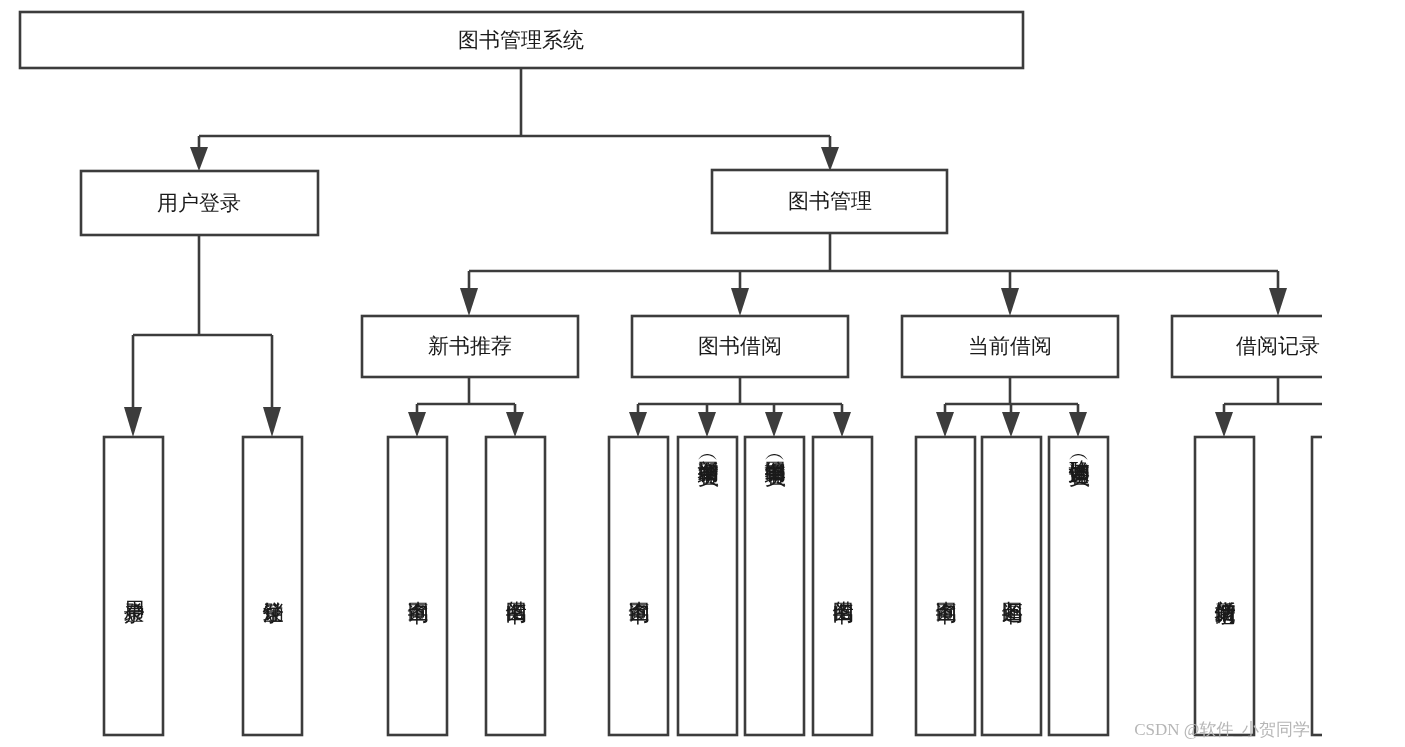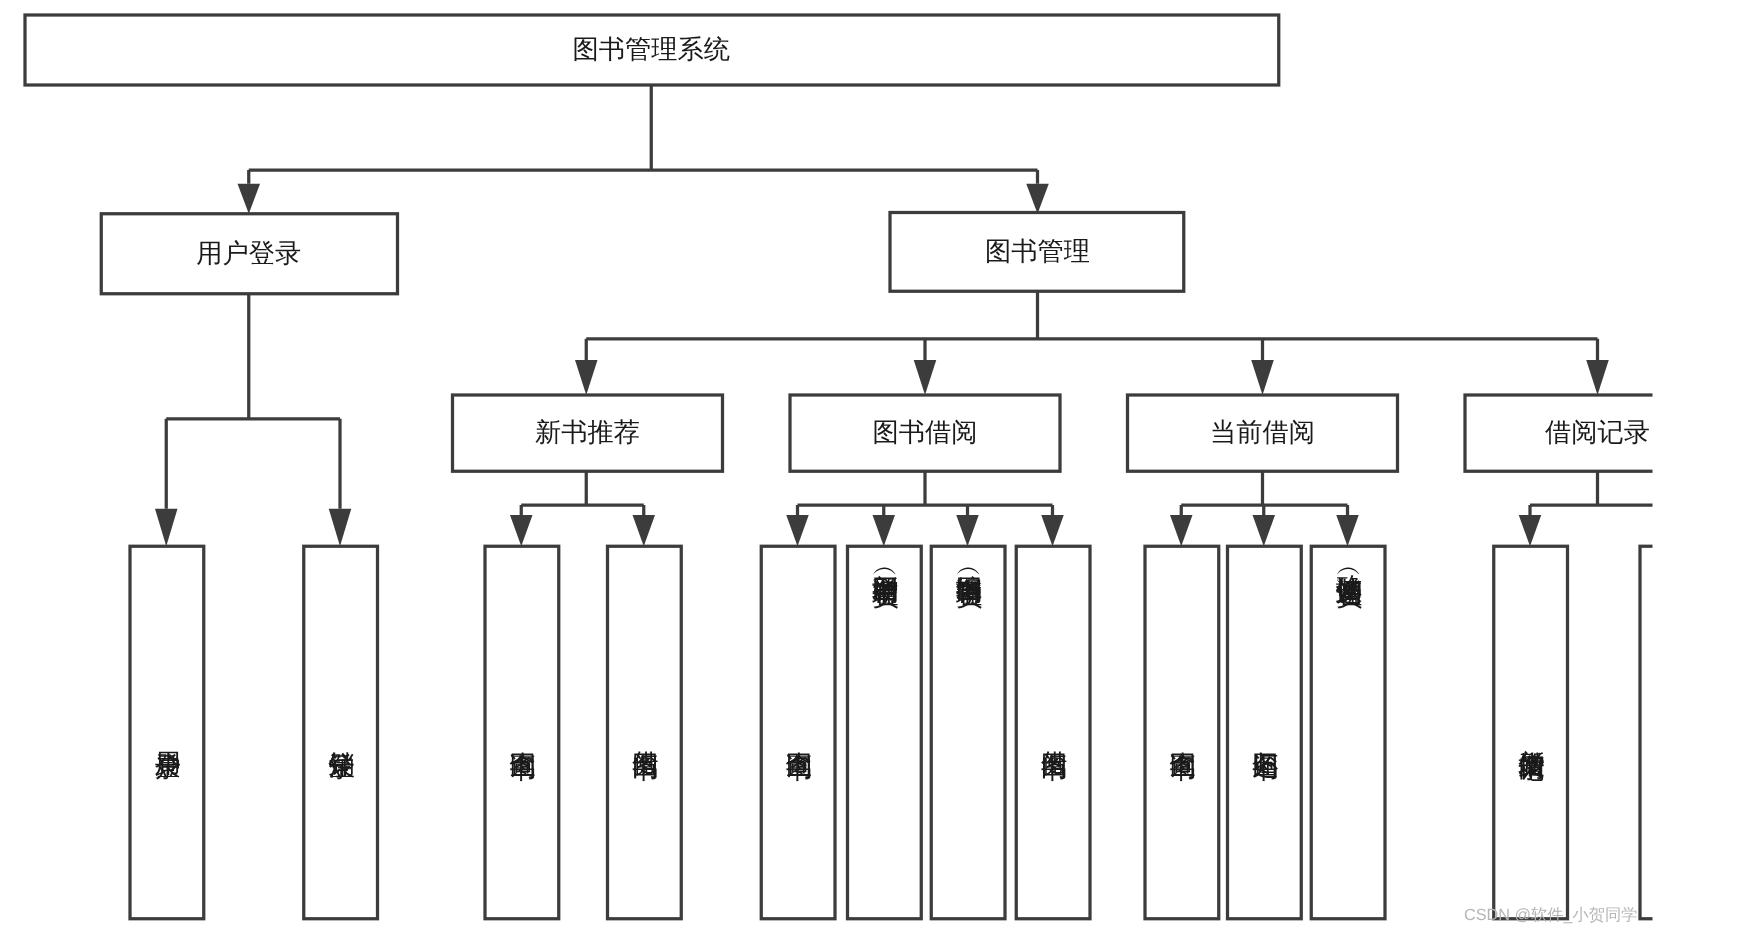--- a/index.html
+++ b/index.html
@@ -64,22 +64,22 @@
     line-height: 1.32;
     color: #1a1a1a;
     letter-spacing: 1px;
     white-space: nowrap;
     text-align: center;
   }
   .watermark {
     position: absolute;
     right: 12px;
     bottom: 6px;
-    font-family: Liberation Sans, sans-serif;
-    font-size: 13px;
+    font-family: Liberation Serif, serif;
+    font-size: 17px;
     color: #b6b6b6;
     white-space: nowrap;
     pointer-events: none;
   }
 </style>
 </head>
 <body>
 
 <div id="diagram-root">
 

